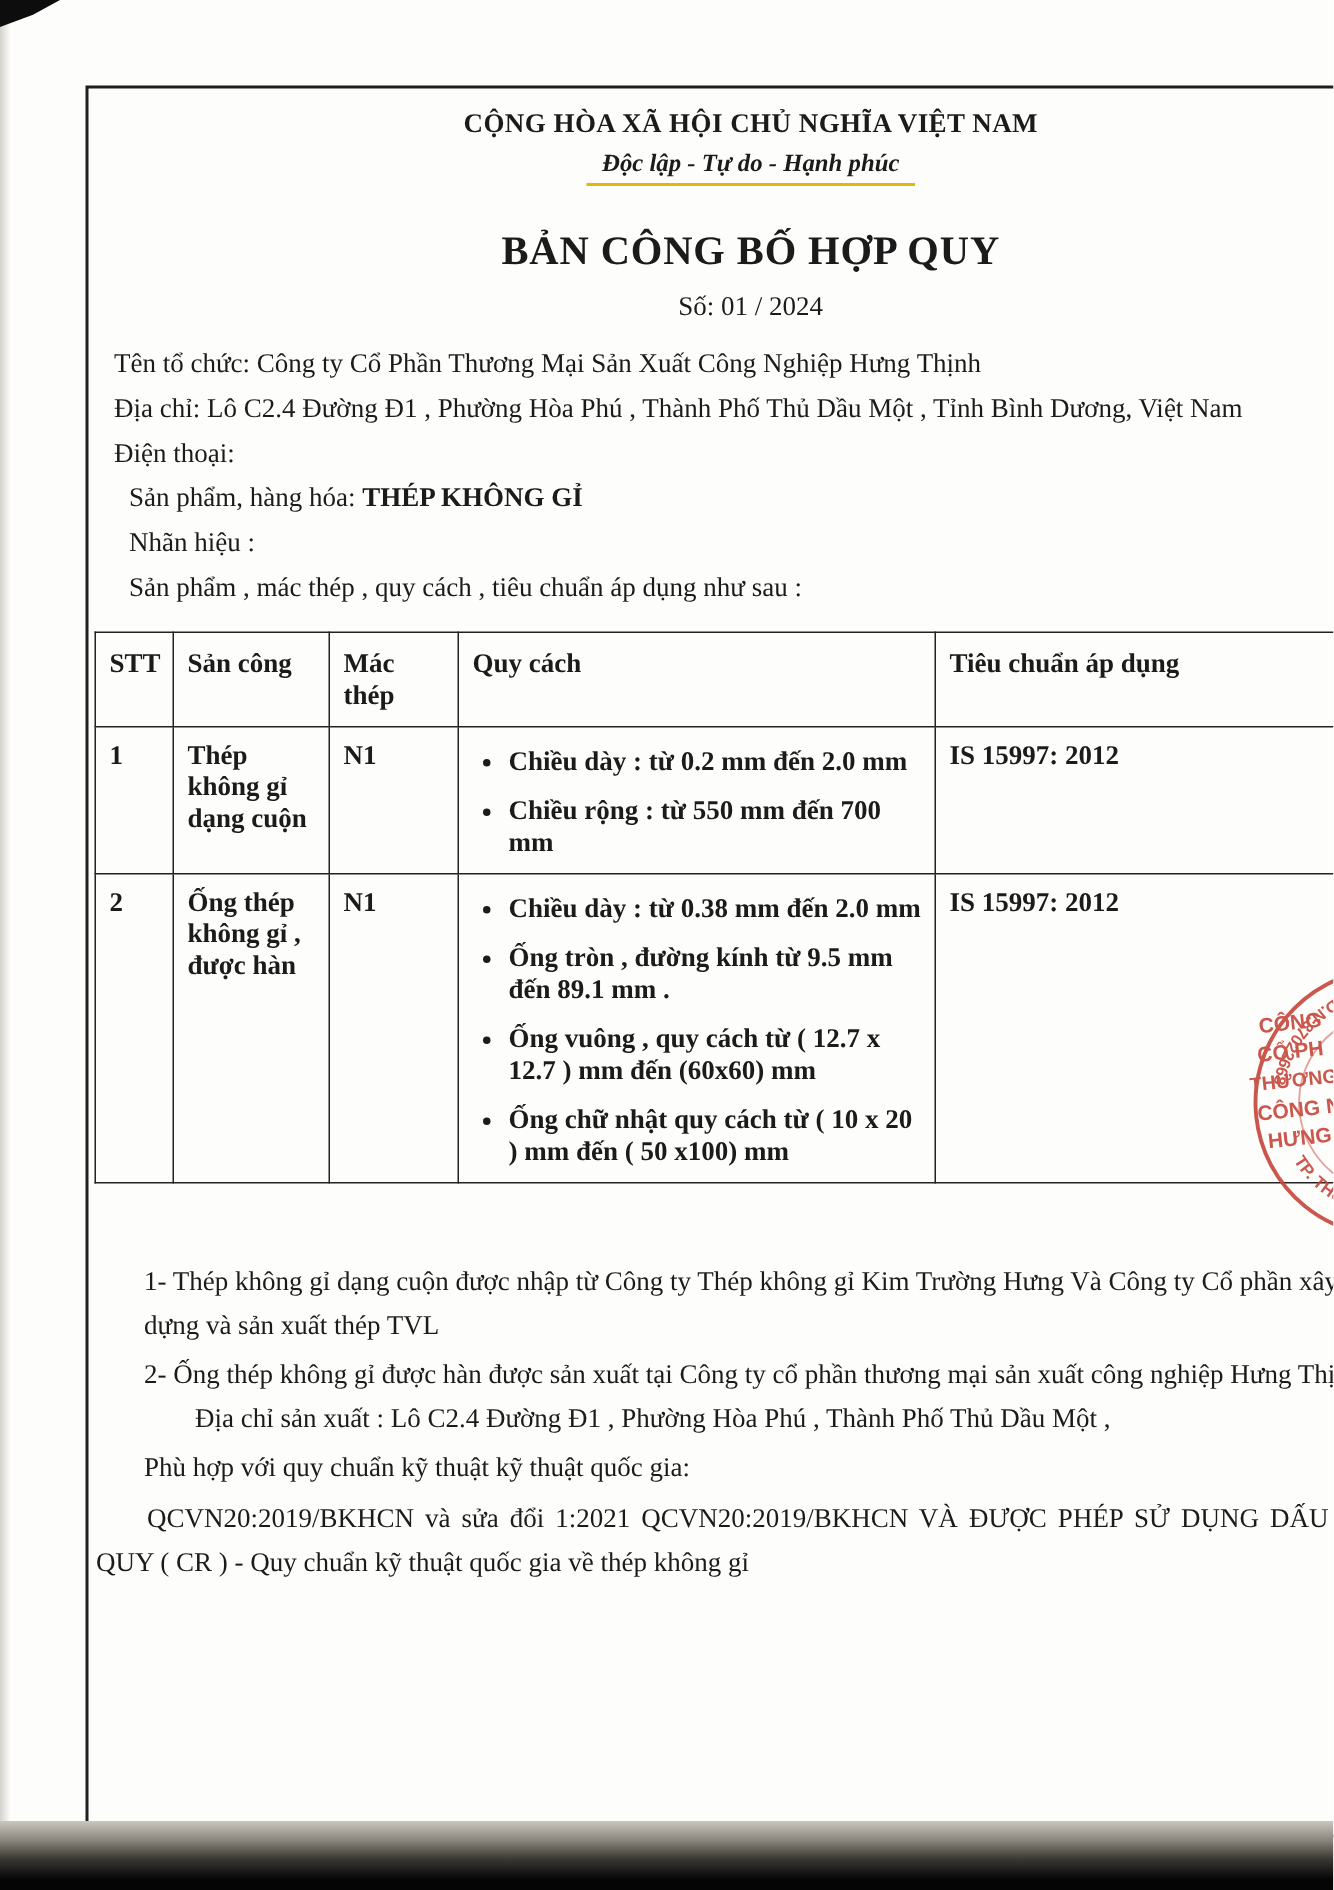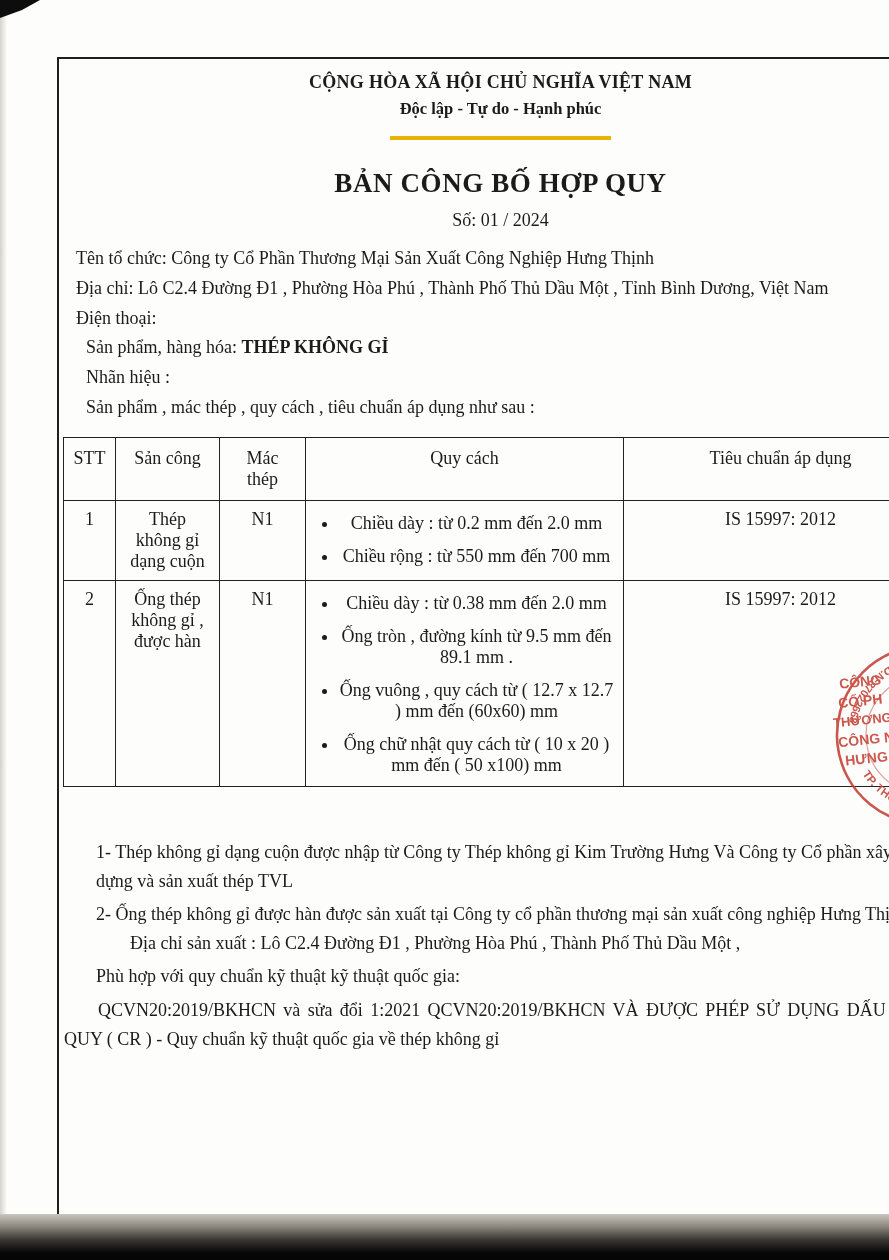--- a/index.html
+++ b/index.html
@@ -30,21 +30,21 @@
     box-sizing:border-box;
     background:transparent;
   }
   .inner { padding:13px 17px 0 17px; }
   .country {
     text-align:center; font-weight:bold; font-size:18px; letter-spacing:0.3px;
   }
   .motto { text-align:center; margin-top:6px; }
   .motto span {
     display:inline-block; font-weight:bold; font-size:16.5px;
-    border-bottom:4px solid #eab308; padding:0 10px 17px 10px;
+    border-bottom:2px solid #eab308; padding:0 10px 3px 10px;font-style:italic;
   }
   .doc-title {
     text-align:center; font-weight:bold; font-size:27px; margin-top:28px; letter-spacing:0.6px;
   }
   .doc-number { text-align:center; font-size:18px; margin-top:11px; }
   .body-lines { margin-top:13px; font-size:18px; line-height:1.6; }
   .body-lines p { margin:1px 0; }
   .indent1 { margin-left:10px !important; }
   .bold { font-weight:bold;text-align:right; }
 
@@ -52,22 +52,22 @@
     border-collapse:collapse;
     margin:15px 4px 0 4px;
     width:calc(100% - 8px);
     font-size:18px;
     table-layout:fixed;
   }
   table.products th, table.products td {
     border:1.6px solid #222;
     padding:8px 9px;
     vertical-align:top;
-    text-align:center;
-    font-weight:normal;
+    text-align:left;
+    font-weight:bold;
   }
   table.products th { padding-top:10px; padding-bottom:10px; }
   .col-stt   { width:52px; }
   .col-sp    { width:104px; }
   .col-mt    { width:86px; }
   .col-qc    { width:318px; }
   .col-tc    { width:auto; }
   td.c-stt, th.c-stt { text-align:center; }
   td.c-mt { padding-left:26px;margin-top:30px; }
   td.c-sp { padding-top:12px; }

